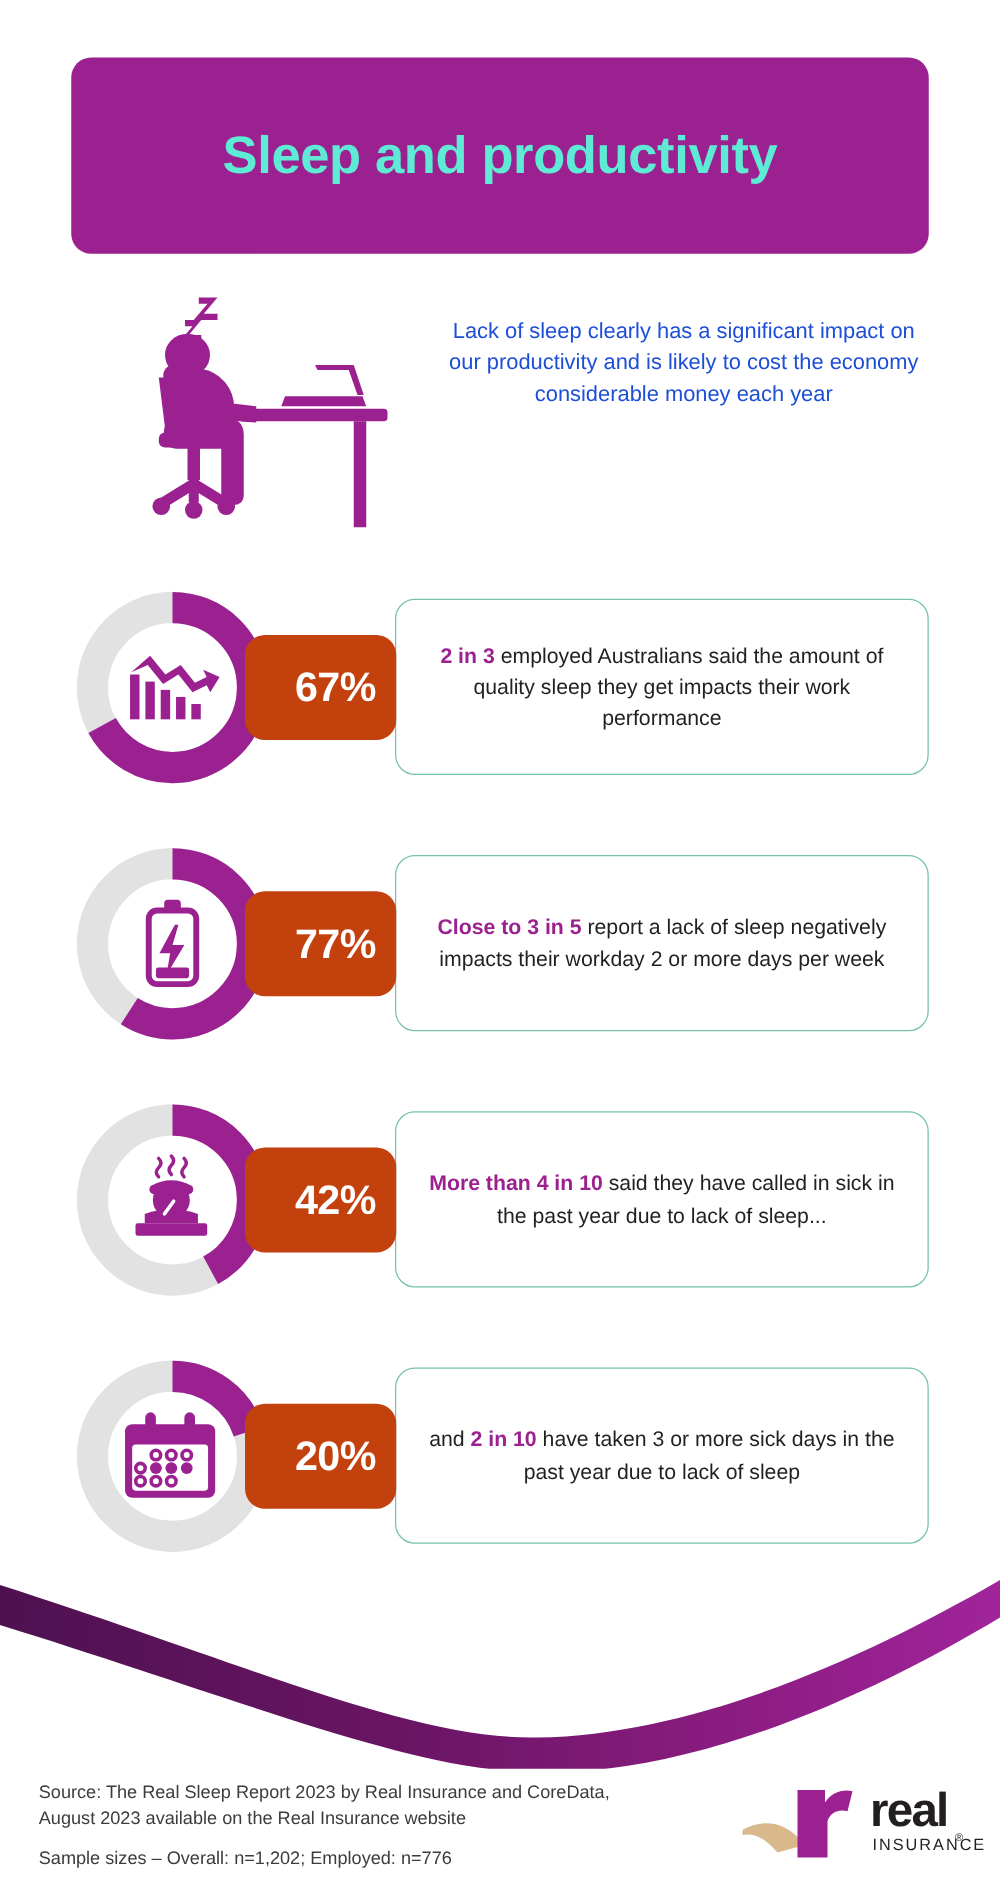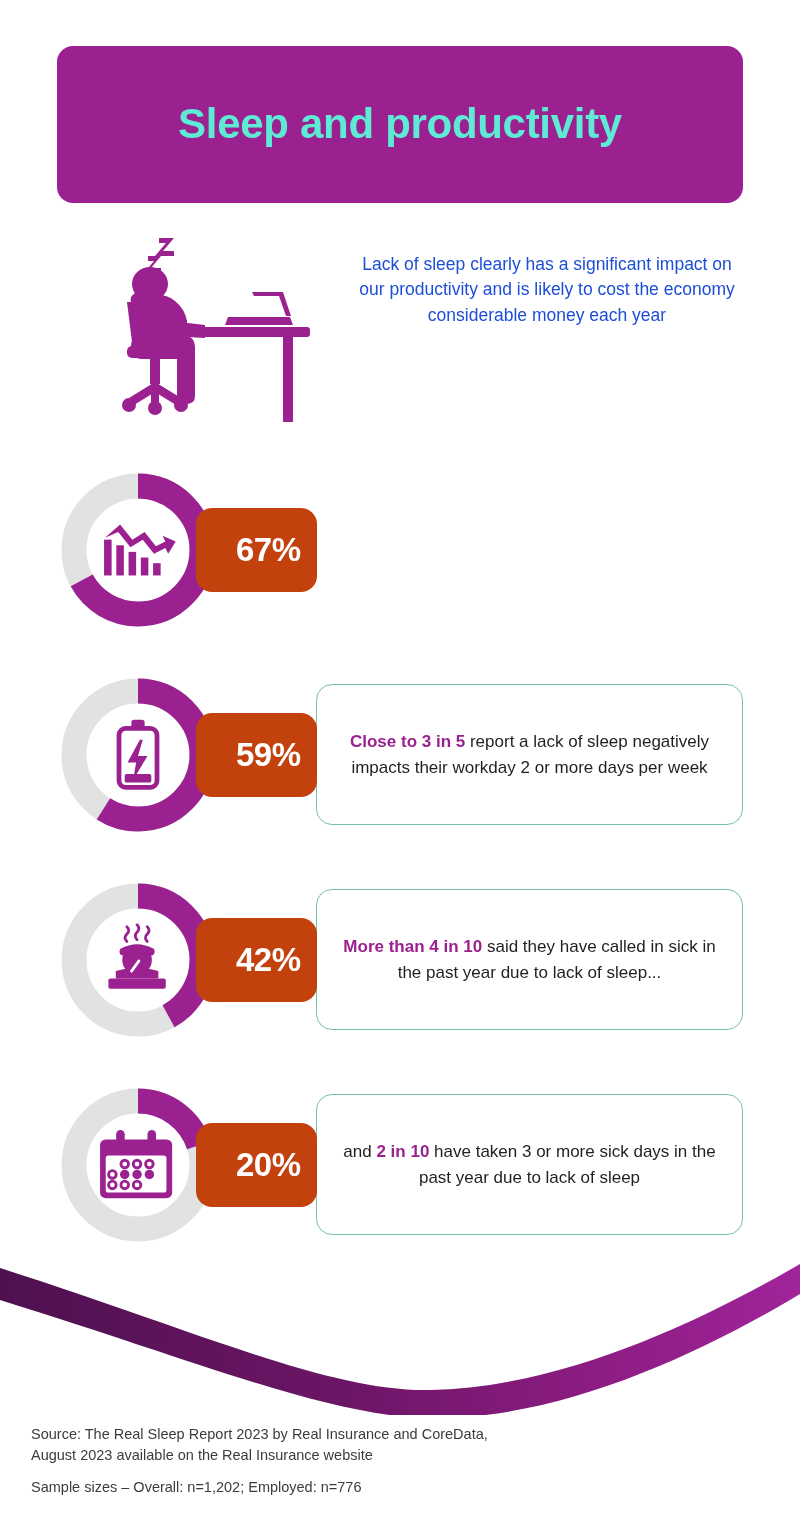--- a/index.html
+++ b/index.html
@@ -277,20 +277,25 @@
           <rect x="43" y="43" width="8" height="19"></rect>
           <rect x="56" y="49" width="8" height="13"></rect>
           <path d="M5 22 L21 8 L34 24 L47 16 L59 31 L69 26 l-3 -6 l14 6 l-8 13 l-3 -6 l-12 6 l-12 -15 l-13 8 l-13 -16 z"></path>
         </g>
       </svg>
     </div>
   </div>
   <div class="pct-pill">
     <span class="pct-text">67%</span>
   </div>
+  <div class="stat-card">
+    <div class="stat-card-text">
+      <span></span><span class="hl">2 in 3</span><span> employed Australians said the amount of quality sleep they get impacts their work performance</span>
+    </div>
+  </div>
 </div>
 
 <div class="stat-row r2">
   <div class="donut-wrap">
     <svg width="160" height="160" viewBox="0 0 160 160">
       <circle cx="80" cy="80" r="64" fill="none" stroke="#E2E2E2" stroke-width="25"></circle>
       <circle cx="80" cy="80" r="64" fill="none" stroke="#9B2190" stroke-width="25" stroke-dasharray="237.2 402.1" transform="rotate(-90 80 80)"></circle>
     </svg>
     <div class="donut-icon">
       <svg viewBox="0 0 56 80" width="56" height="76" aria-hidden="true">
@@ -299,21 +304,21 @@
         </g>
         <g fill="#9B2190">
           <rect x="21" y="3" width="14" height="10" rx="3"></rect>
           <rect x="14" y="60" width="28" height="9" rx="2"></rect>
           <path d="M30 24 L17 48 h9 l-3 18 l15 -25 h-10 l5 -17 z"></path>
         </g>
       </svg>
     </div>
   </div>
   <div class="pct-pill">
-    <span class="pct-text">59%</span>
+    <span class="pct-text">77%</span>
   </div>
   <div class="stat-card">
     <div class="stat-card-text">
       <span></span><span class="hl">Close to 3 in 5</span><span> report a lack of sleep negatively impacts their workday 2 or more days per week</span>
     </div>
   </div>
 </div>
 
 <div class="stat-row r3">
   <div class="donut-wrap">
@@ -406,13 +411,22 @@
   </svg>
 </div>
 
 <div class="footer">
   <div class="source-block">
     <div>Source: The Real Sleep Report 2023 by Real Insurance and CoreData,</div>
     <div>August 2023 available on the Real Insurance website</div>
     <div class="sample">Sample sizes – Overall: n=1,202; Employed: n=776</div>
   </div>
 
+  <div class="logo-block">
+    <svg width="100" height="72" viewBox="0 0 100 72" aria-hidden="true">
+      <path d="M2 40 C 20 30, 38 34, 52 52 L30 58 C 20 46, 10 42, 2 44 Z" fill="#D9B98C"></path>
+      <path d="M46 8 h22 v10 c5 -8 14 -11 22 -9 l-4 16 c-7 -2 -14 1 -16 8 v29 h-24 z" fill="#9B2190"></path>
+    </svg>
+    <div class="logo-word">real</div>
+    <div class="logo-sub">INSURANCE</div>
+    <div class="logo-reg">®</div>
+  </div>
 </div>
 
 </body></html>

